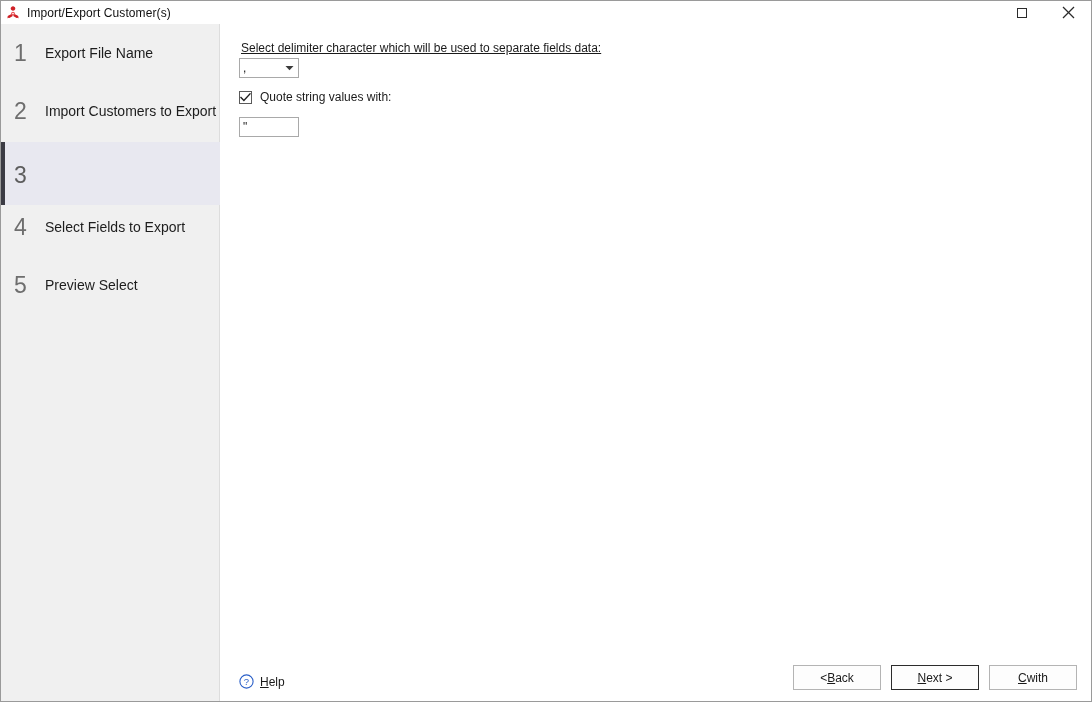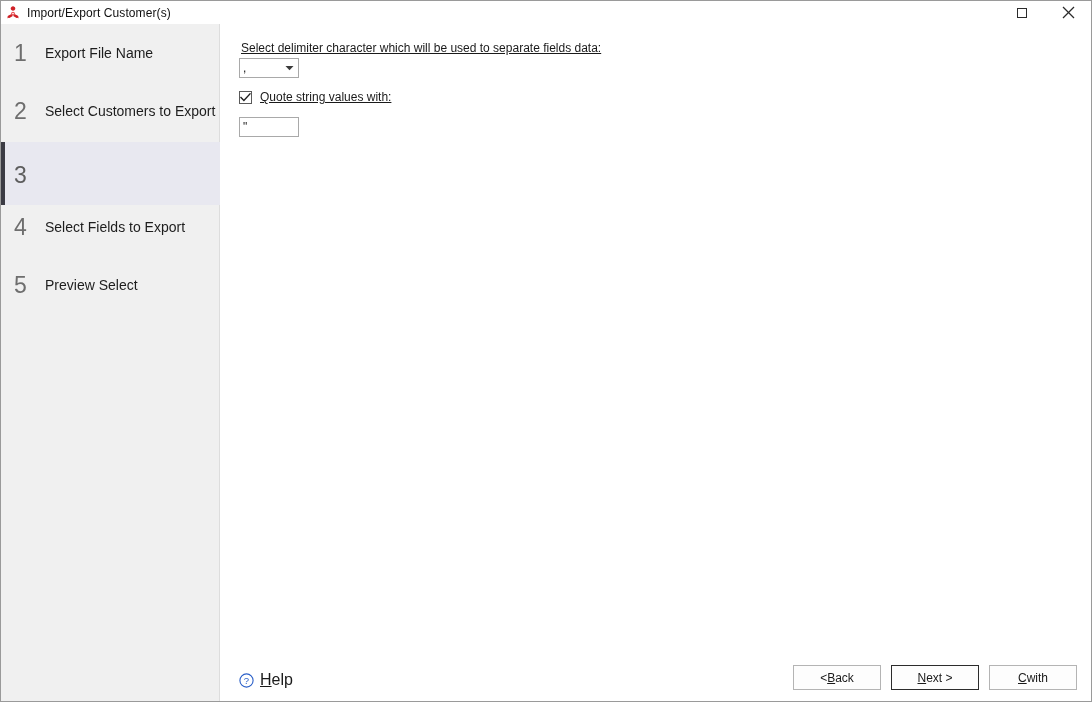--- a/index.html
+++ b/index.html
@@ -174,21 +174,20 @@
     flex: 0 0 auto;
   }
   .combo .combo-arrow svg { display: block; }
 
   .checkrow {
     position: absolute;
     left: 18px;
     top: 66px;
     display: flex;
     align-items: center;
-    text-decoration: underline;
   }
   .checkbox {
     width: 13px;
     height: 13px;
     border: 1px solid #5a5a5a;
     background: #ffffff;
     box-sizing: border-box;
     display: flex;
     align-items: center;
     justify-content: center;
@@ -225,21 +224,21 @@
   
   .help-link {
     position: absolute;
     left: 18px;
     bottom: 12px;
     display: flex;
     align-items: center;
   }
   .help-icon { width: 15px; height: 15px; flex: 0 0 auto; display:block; }
   .help-text {
-    font-size: 16px;
+    font-size: 12px;
     color: #1a1a1a;
     padding-left: 6px;
   }
   .help-text u { text-decoration: underline; }
 
   .btn-row {
     position: absolute;
     right: 14px;
     bottom: 11px;
     display: flex;
@@ -296,21 +295,21 @@
 
     <div class="step" style="top:18px; height:40px;">
 
       <span class="num">1</span>
       <span class="label">Export File Name</span>
     </div>
 
     <div class="step" style="top:76px; height:40px;">
 
       <span class="num">2</span>
-      <span class="label">Select Customers to Export</span>
+      <span class="label">Import Customers to Export</span>
     </div>
 
     <div class="step selected" style="top:118px; height:63px;">
       <span class="accent"></span>
       <span class="num" style="padding-top:22px;">3</span>
     </div>
 
     <div class="step" style="top:192px; height:40px;">
 
       <span class="num">4</span>

